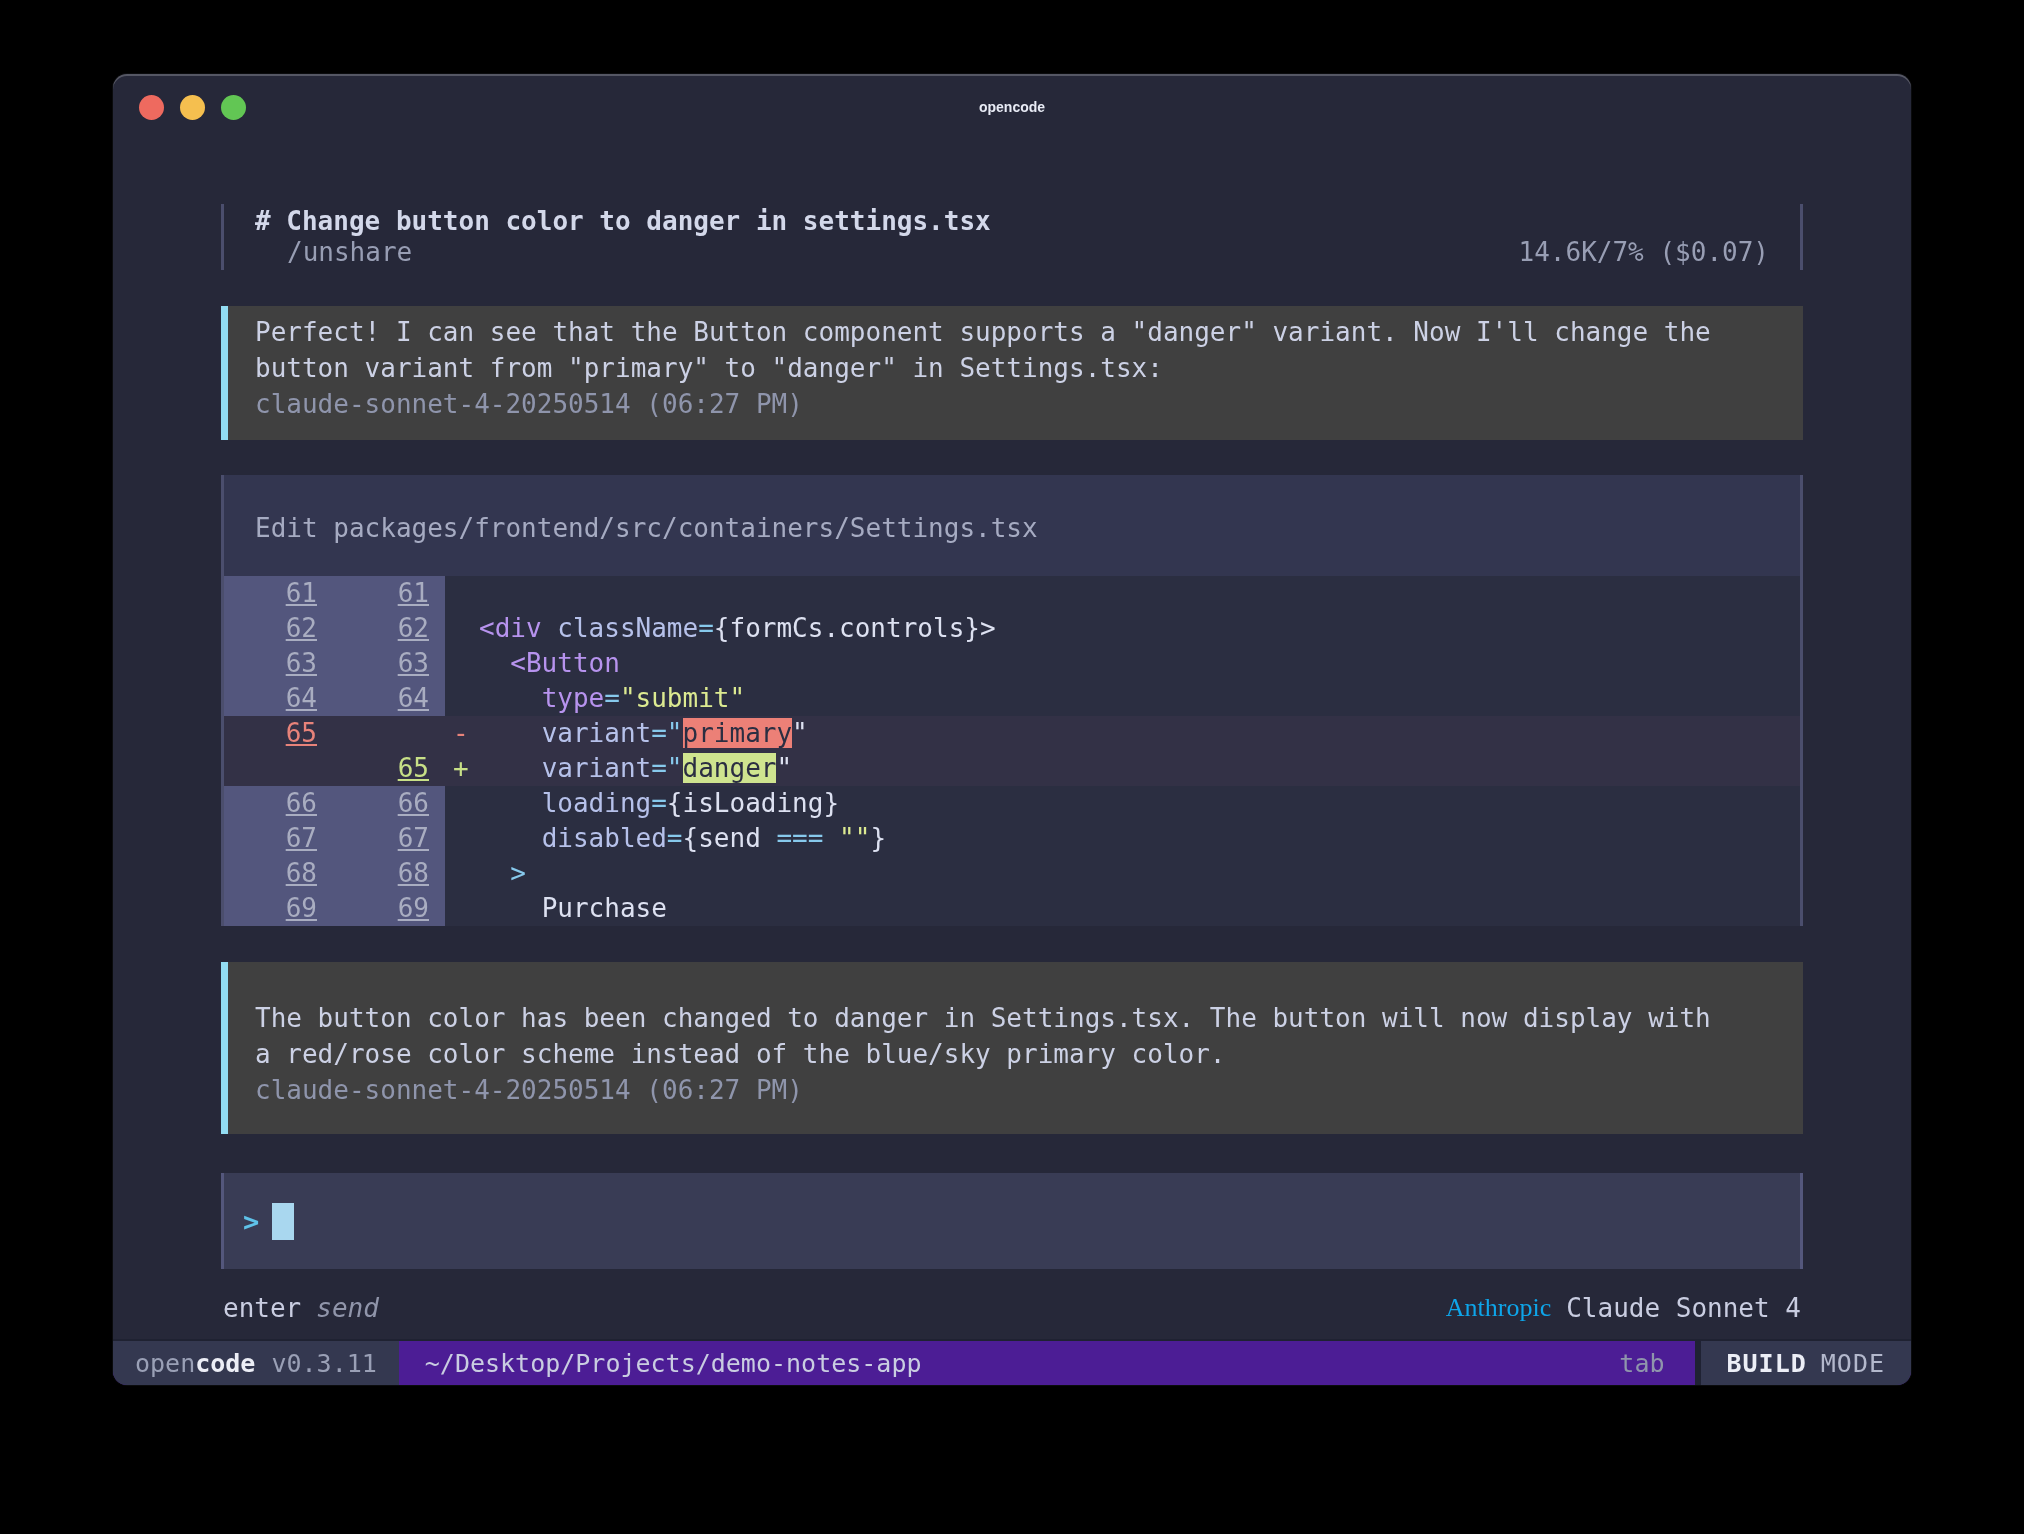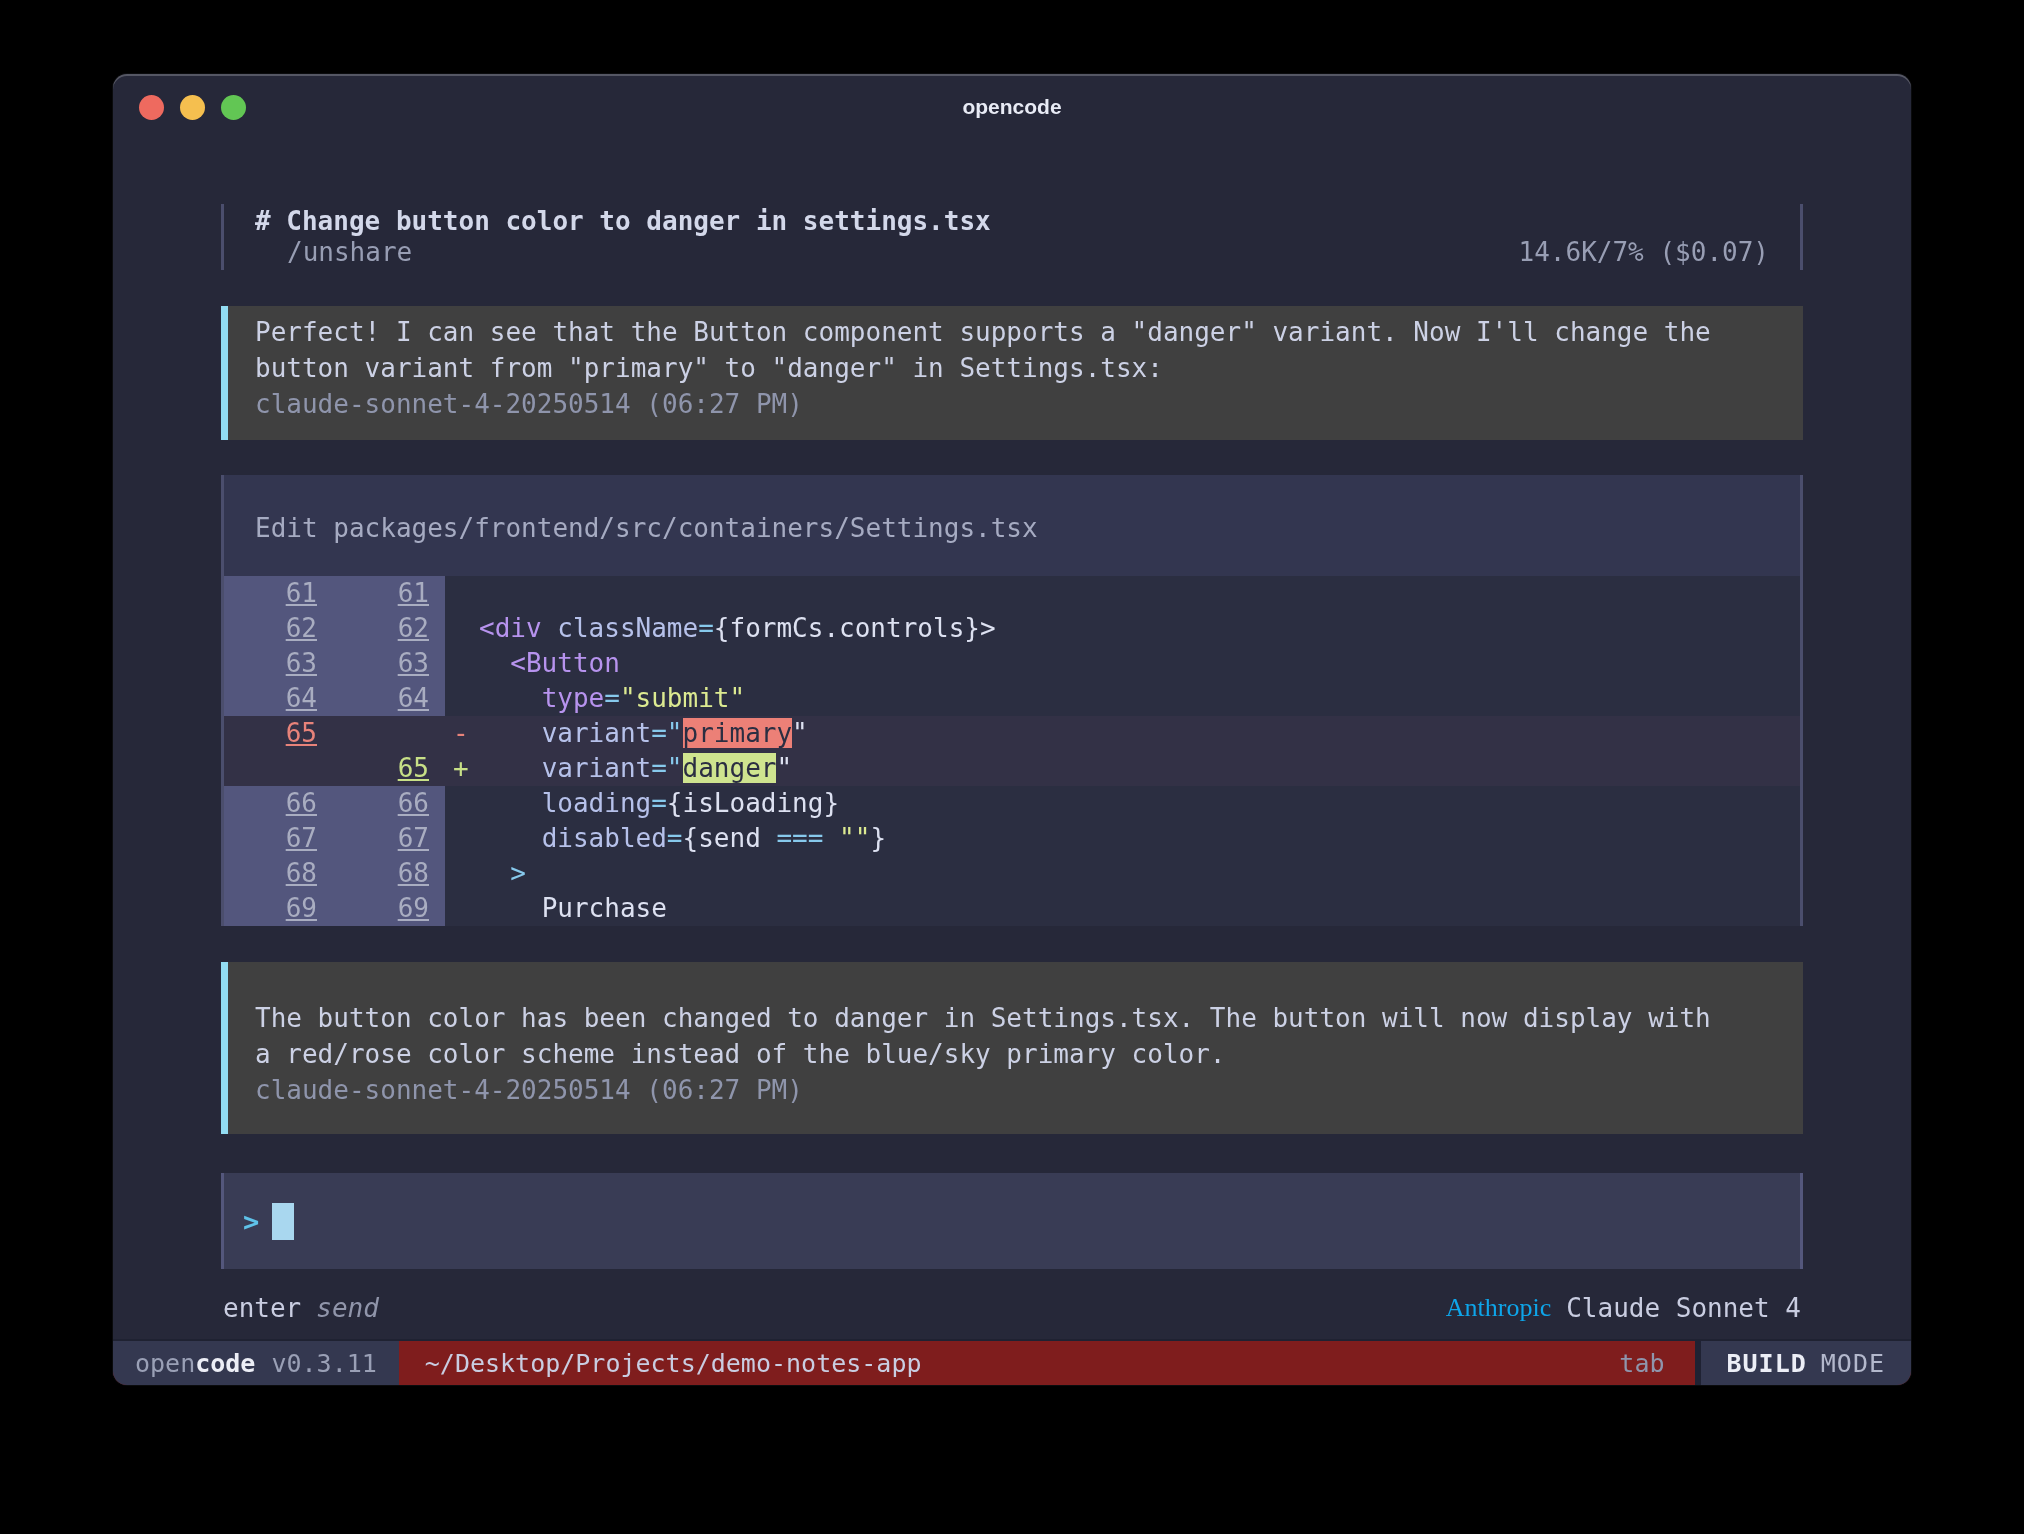--- a/index.html
+++ b/index.html
@@ -12,21 +12,21 @@
     background:#262839;border-radius:14px;overflow:hidden;color:#ccd1e5;
     box-shadow:inset 0 2px 0 rgba(255,255,255,0.22), 0 0 0 1px #33354233;
   }
   
   .titlebar{height:66px;position:relative;display:flex;align-items:center;justify-content:center;}
   .lights{position:absolute;left:26px;top:0;height:100%;display:flex;align-items:center;gap:16px;}
   .light{width:25px;height:25px;border-radius:50%;}
   .light.red{background:#ee6a5f;}
   .light.yellow{background:#f5bf4f;}
   .light.green{background:#62c654;}
-  .win-title{font-family:"Liberation Sans",sans-serif;font-weight:bold;font-size:21px;color:#e8ebf5;}
+  .win-title{font-family:"Liberation Sans",sans-serif;font-weight:bold;font-size:14px;color:#e8ebf5;}
   
   .content{margin:0 108px;}
   .bordered{position:relative;}
   .bordered::before,.bordered::after{
     content:"";position:absolute;top:0;bottom:0;width:3px;background:#4b4e6d;
   }
   .bordered::before{left:0;}
   .bordered::after{right:0;}
   
   .session-header{margin-top:64px;padding:2px 34px;}
@@ -68,21 +68,21 @@
   .prompt-symbol{color:#5fc2e9;font-size:27px;font-weight:bold;}
   .cursor{display:inline-block;width:22px;height:37px;background:#a9d7ef;margin-left:13px;}
   
   .footer-row{display:flex;margin-top:21px;font-size:26px;line-height:36px;padding:0 2px;}
   .f-key{color:#c9cde1;}
   .f-act{color:#9095aa;margin-left:15px;font-style:italic;}
   .f-provider{color:#0ea5e9;margin-left:auto;font-family:Liberation Serif, serif;}
   .f-model{color:#c9cde1;margin-left:15px;}
   
   .statusbar{
-    position:absolute;left:0;right:0;bottom:0;height:46px;background:#7f1d1d;
+    position:absolute;left:0;right:0;bottom:0;height:46px;background:#4c1d95;
     display:flex;align-items:stretch;font-size:25px;border-top:2px solid #1f2232;box-sizing:border-box;
   }
   .sb-chip{background:#343850;display:flex;align-items:center;}
   .sb-chip.left{padding:0 22px;}
   .sb-open{color:#9aa0b6;}
   .sb-code{color:#eceef6;font-weight:bold;}
   .sb-ver{color:#9aa0b6;margin-left:16px;}
   .sb-cwd{color:#c9cde1;display:flex;align-items:center;margin-left:26px;}
   .sb-spacer{flex:1;}
   .sb-tab{color:#8f95ac;display:flex;align-items:center;margin-right:30px;}

